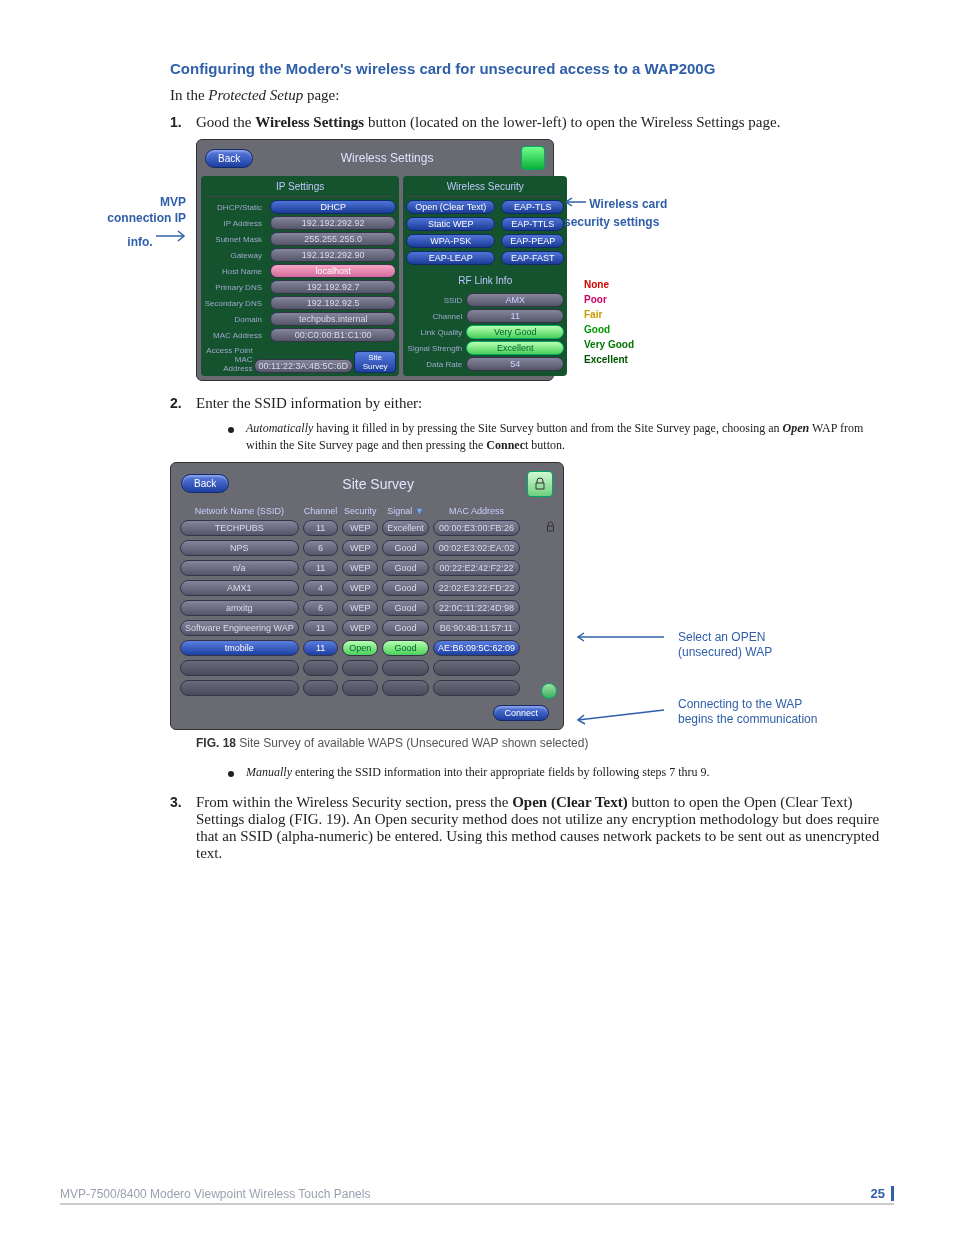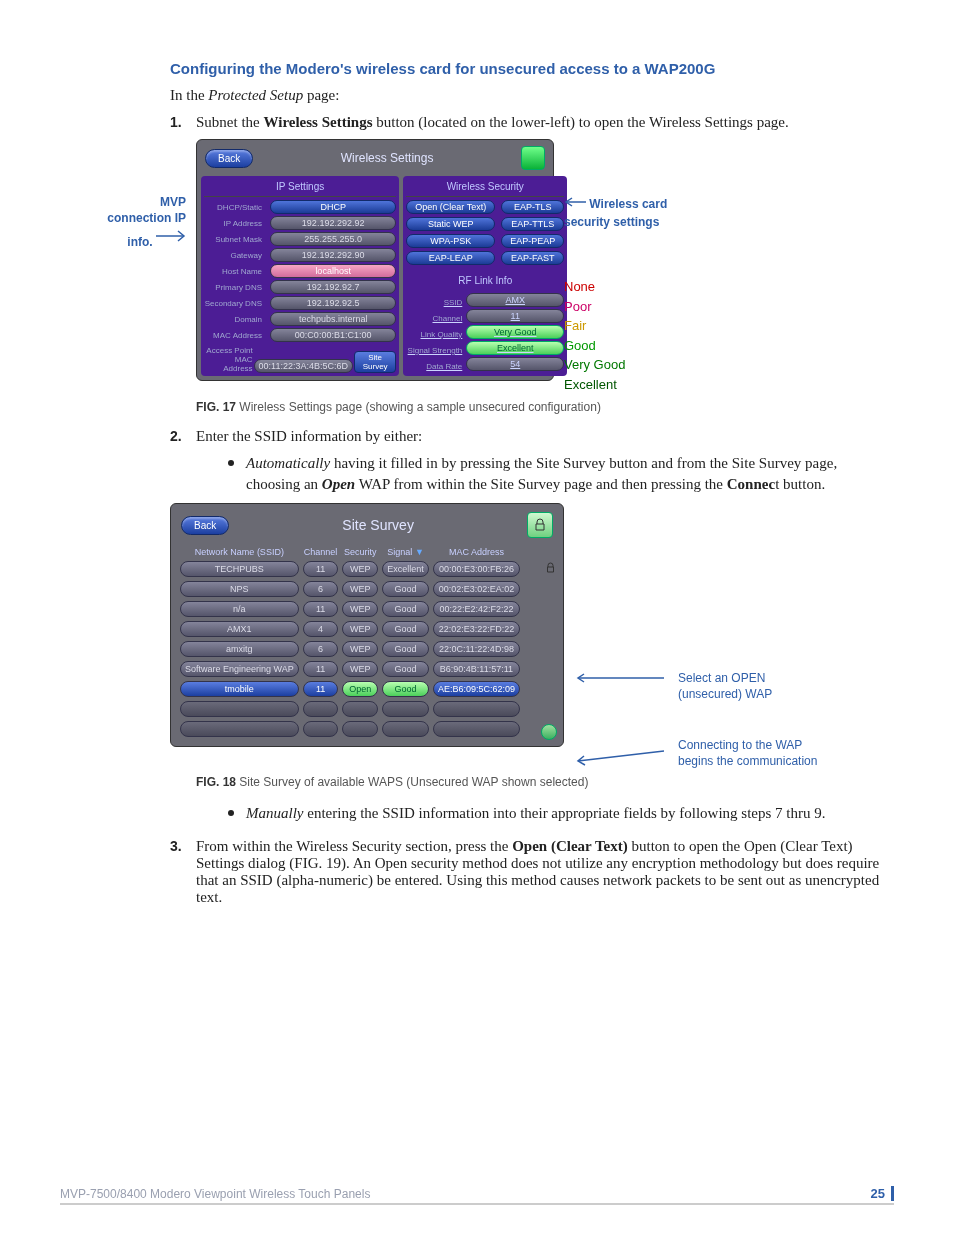--- a/index.html
+++ b/index.html
@@ -37,21 +37,21 @@
   em { font-style: italic; }
   strong { font-weight: bold; }
   ol.steps { list-style: none; padding: 0; margin: 0; }
   ol.steps > li { margin: 8px 0 14px 0; font-size: 15px; position: relative; padding-left: 26px; }
   ol.steps > li .stepnum {
     position: absolute; left: 0; top: 0;
     font-family: Arial, Helvetica, sans-serif;
     font-weight: bold; font-size: 14px;
   }
   ul.bullets { list-style: none; padding: 0 0 0 32px; margin: 8px 0; }
-  ul.bullets > li { position: relative; padding-left: 18px; margin: 6px 0; font-size: 15px; line-height: 1.4; }
+  ul.bullets > li { position: relative; padding-left: 18px; margin: 6px 0; font-size: 12px; line-height: 1.4; }
   ul.bullets > li::before {
     content: ""; position: absolute; left: 0; top: 7px;
     width: 6px; height: 6px; border-radius: 50%; background: #222;
   }
   .fig-caption {
     font-family: Arial, Helvetica, sans-serif;
     font-size: 12px; color: #555; margin: 6px 0 14px 0;
   }
   .fig-caption b { color: #333; font-weight: bold; }
 
@@ -81,21 +81,21 @@
     border:1px solid #122a6a; border-radius: 14px;
     box-shadow: inset 0 2px 2px rgba(255,255,255,.3);
     cursor: pointer;
   }
   .corner-green {
     width:22px; height:22px; border-radius:4px; margin-left:auto;
     background: linear-gradient(#6fff8a,#0ab238); border:1px solid #0a6;
   }
   .panel-title { flex:1; text-align:center; color:#e0e4ff; font-size:12px; }
   .panel-body { display:flex; gap:4px; margin-top:4px; }
-  .panel-col { flex:1; background:#4c1d95; border-radius:4px; padding:3px; }
+  .panel-col { flex:1; background:#14532d; border-radius:4px; padding:3px; }
   .subhdr {
     text-align:center; color:#c0c8ff; font-size:10px; padding:2px 0 4px 0;
     border-bottom:1px solid #444; margin-bottom:3px;
   }
   .kv-row { display:flex; align-items:center; gap:8px; margin:2px 0; }
   .kv-label { width:58px; text-align:right; color:#a0a8d0; font-size:8px; }
   .kv-val {
     flex:1; text-align:center; color:#dcdce8; font-size:9px;
     background: linear-gradient(#84849a,#55556a);
     border:1px solid #33334a; border-radius: 10px;
@@ -109,32 +109,32 @@
     white-space:nowrap;
   }
   .pill-green {
     display:inline-flex; align-items:center; justify-content:center;
     color:#063; font-size:9px; padding:1px 8px;
     background: linear-gradient(#b8ffb0,#4bd05a);
     border:1px solid #0a6; border-radius: 10px;
     white-space:nowrap;
   }
   .sec-grid { display:grid; grid-template-columns:1fr 1fr; gap:3px 6px; }
-  .rf-row { display:flex; align-items:flex-end; gap:4px; margin:2px 0;text-decoration:underline; }
+  .rf-row { display:flex; align-items:center; gap:4px; margin:2px 0; }
   .rf-label { width:56px; text-align:right; color:#a0a8d0; font-size:8px; }
   .rf-val {
     flex:1; text-align:center; font-size:9px;
     background: linear-gradient(#84849a,#55556a);
     border:1px solid #33334a; border-radius: 10px; padding:1px 4px;
   }
   .fig17 .right-labels {
     font-family: Arial, Helvetica, sans-serif;
     font-size: 12px; padding-top: 56px; line-height: 1.5;
   }
-  .quality-list { margin-top: 46px; font-size:13px; font-weight:normal; }
+  .quality-list { margin-top: 46px; font-size:10px; font-weight:bold;margin-left:20px; }
   .q-none { color:#c00; }
   .q-poor { color:#c06; }
   .q-fair { color:#c90; }
   .q-good { color:#090; }
   .q-vgood { color:#070; }
   .q-excel { color:#050; }
 
   .bottom-row { display:flex; align-items:flex-end; gap:1px; margin-top:4px; }
   .site-btn {
     font-size:8px; color:#fff; text-align:center;
@@ -220,21 +220,21 @@
     <h3 class="subhead">Configuring the Modero's wireless card for unsecured access to a WAP200G</h3>
 
     <p class="intro">
       <span>In the </span><em>Protected Setup</em><span> page:</span>
     </p>
 
     <ol class="steps">
 
       <li>
         <span class="stepnum">1.</span>
-        <span>Subnet the </span><strong>Wireless Settings</strong><span> button (located on the lower-left) to open the Wireless Settings page.</span>
+        <span>Good the </span><strong>Wireless Settings</strong><span> button (located on the lower-left) to open the Wireless Settings page.</span>
 
         
         <div class="fig17">
           <div class="left-labels">
             <span>MVP connection IP info.</span>
             <svg width="30" height="20">
                 <line class="arr" x1="0" y1="10" x2="28" y2="10"></line>
                 <polyline class="arr" points="22,5 28,10 22,15"></polyline>
               </svg>
           </div>
@@ -339,23 +339,20 @@
               <div class="q-none">None</div>
               <div class="q-poor">Poor</div>
               <div class="q-fair">Fair</div>
               <div class="q-good">Good</div>
               <div class="q-vgood">Very Good</div>
               <div class="q-excel">Excellent</div>
             </div>
           </div>
         </div>
 
-        <div class="fig-caption">
-          <b>FIG. 17</b><span>  Wireless Settings page (showing a sample unsecured configuration)</span>
-        </div>
       </li>
 
       <li>
         <span class="stepnum">2.</span>
         <span>Enter the SSID information by either:</span>
 
         <ul class="bullets">
           <li>
             <em>Automatically</em><span> having it filled in by pressing the Site Survey button and from the Site Survey page, choosing an </span><strong><em>Open</em></strong><span> WAP from within the Site Survey page and then pressing the </span><strong>Connec</strong><span>t button.</span>
           </li>
@@ -460,20 +457,23 @@
               </table>
               <div class="scroll-col" style="flex-direction:column; justify-content:space-between;">
                 <span style="margin-top:18px">
                   <svg class="lock-svg" width="12" height="12">
                       <path d="M3 5 v-1.5 a2.5 2.5 0 0 1 5 0 V5 M2.5 5 h6 v5 h-6 z"></path>
                     </svg>
                 </span>
                 <span class="scroll-dn"></span>
               </div>
             </div>
+            <div class="connect-area">
+              <span class="btn-oval" style="font-size:9px;padding:2px 10px">Connect</span>
+            </div>
           </div>
 
           <div style="position:relative;width:90px;align-self:stretch">
              <svg width="90" height="280" style="position:absolute;top:0;left:0">
                <line class="arr" x1="88" y1="175" x2="2" y2="175"></line>
                 <polyline class="arr" points="8,171 2,175 8,179"></polyline>
                <line class="arr" x1="88" y1="248" x2="2" y2="258"></line>
                 <polyline class="arr" points="8,253 2,258 9,262"></polyline>
              </svg>
           </div>

